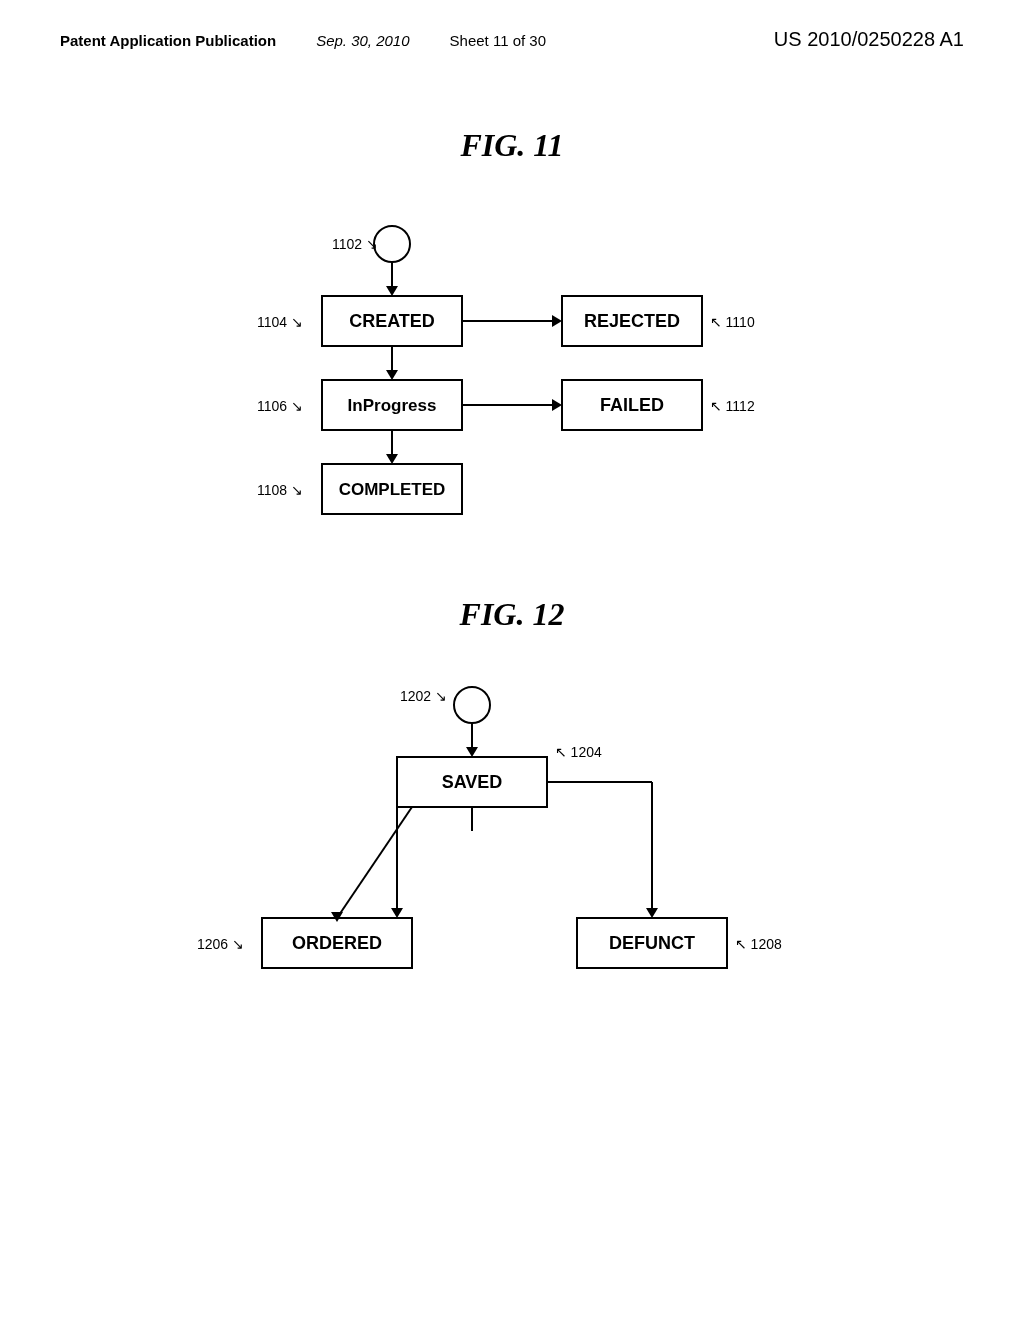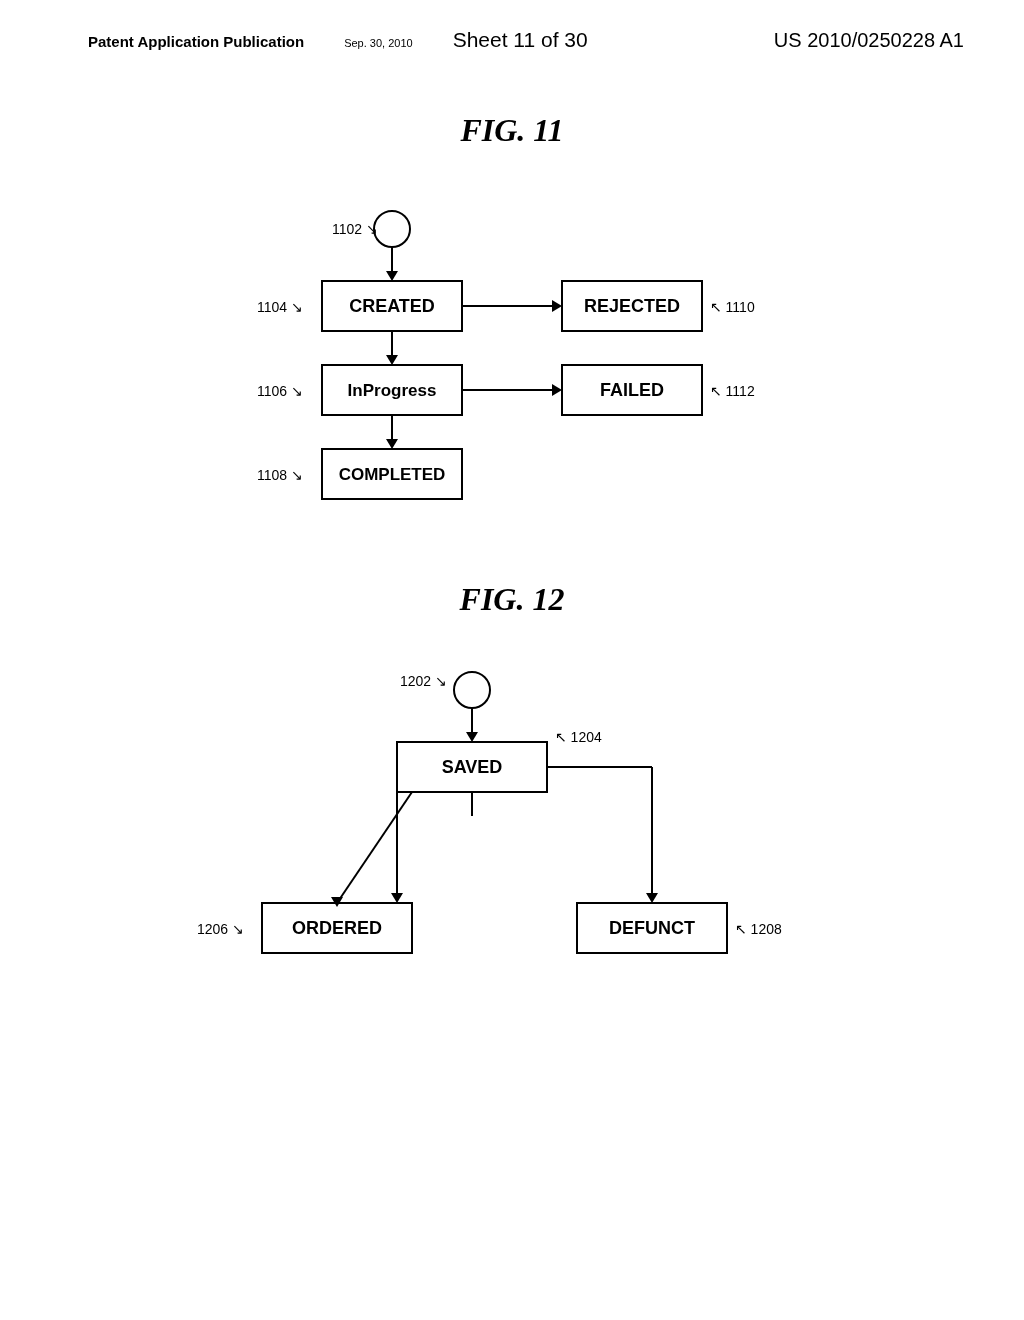--- a/index.html
+++ b/index.html
@@ -18,36 +18,37 @@
       background: #fff;
       padding: 0;
       position: relative;
     }
 
     
     .header {
       display: flex;
       flex-direction: row;
       align-items: baseline;
-      padding: 28px 60px 0 88px;
+      padding: 28px 60px 0 60px;
       gap: 30px;
       border-bottom: none;
     }
     .header-pub {
       font-size: 15px;
       font-weight: bold;
       font-family: Arial, sans-serif;
     }
     .header-date {
-      font-size: 11px;
+      font-size: 15px;
       font-family: Arial, sans-serif;
       margin-left: 10px;
+      font-style: italic;
     }
     .header-sheet {
-      font-size: 21px;
+      font-size: 15px;
       font-family: Arial, sans-serif;
       margin-left: 10px;
     }
     .header-patent {
       font-size: 20px;
       font-family: Arial, sans-serif;
       margin-left: auto;
     }
 
     
@@ -73,21 +74,21 @@
 
 <div class="page">
 
   <div class="header">
     <span class="header-pub">Patent Application Publication</span>
     <span class="header-date">Sep. 30, 2010</span>
     <span class="header-sheet">Sheet 11 of 30</span>
     <span class="header-patent">US 2010/0250228 A1</span>
   </div>
 
-  <div class="diagram-section" style="margin-top: 60px;">
+  <div class="diagram-section" style="margin-top: 76px;">
     <div class="fig-title">FIG.  11</div>
 
     <svg width="700" height="320" style="margin-top: 20px; overflow: visible;">
 
       <circle cx="230" cy="50" r="18" fill="none" stroke="#000" stroke-width="2"></circle>
 
       <text x="170" y="55" font-family="Arial, sans-serif" font-size="14">1102 ↘</text>
 
       <line x1="230" y1="68" x2="230" y2="92" stroke="#000" stroke-width="2"></line>
       <polygon points="224,92 236,92 230,102" fill="#000"></polygon>

